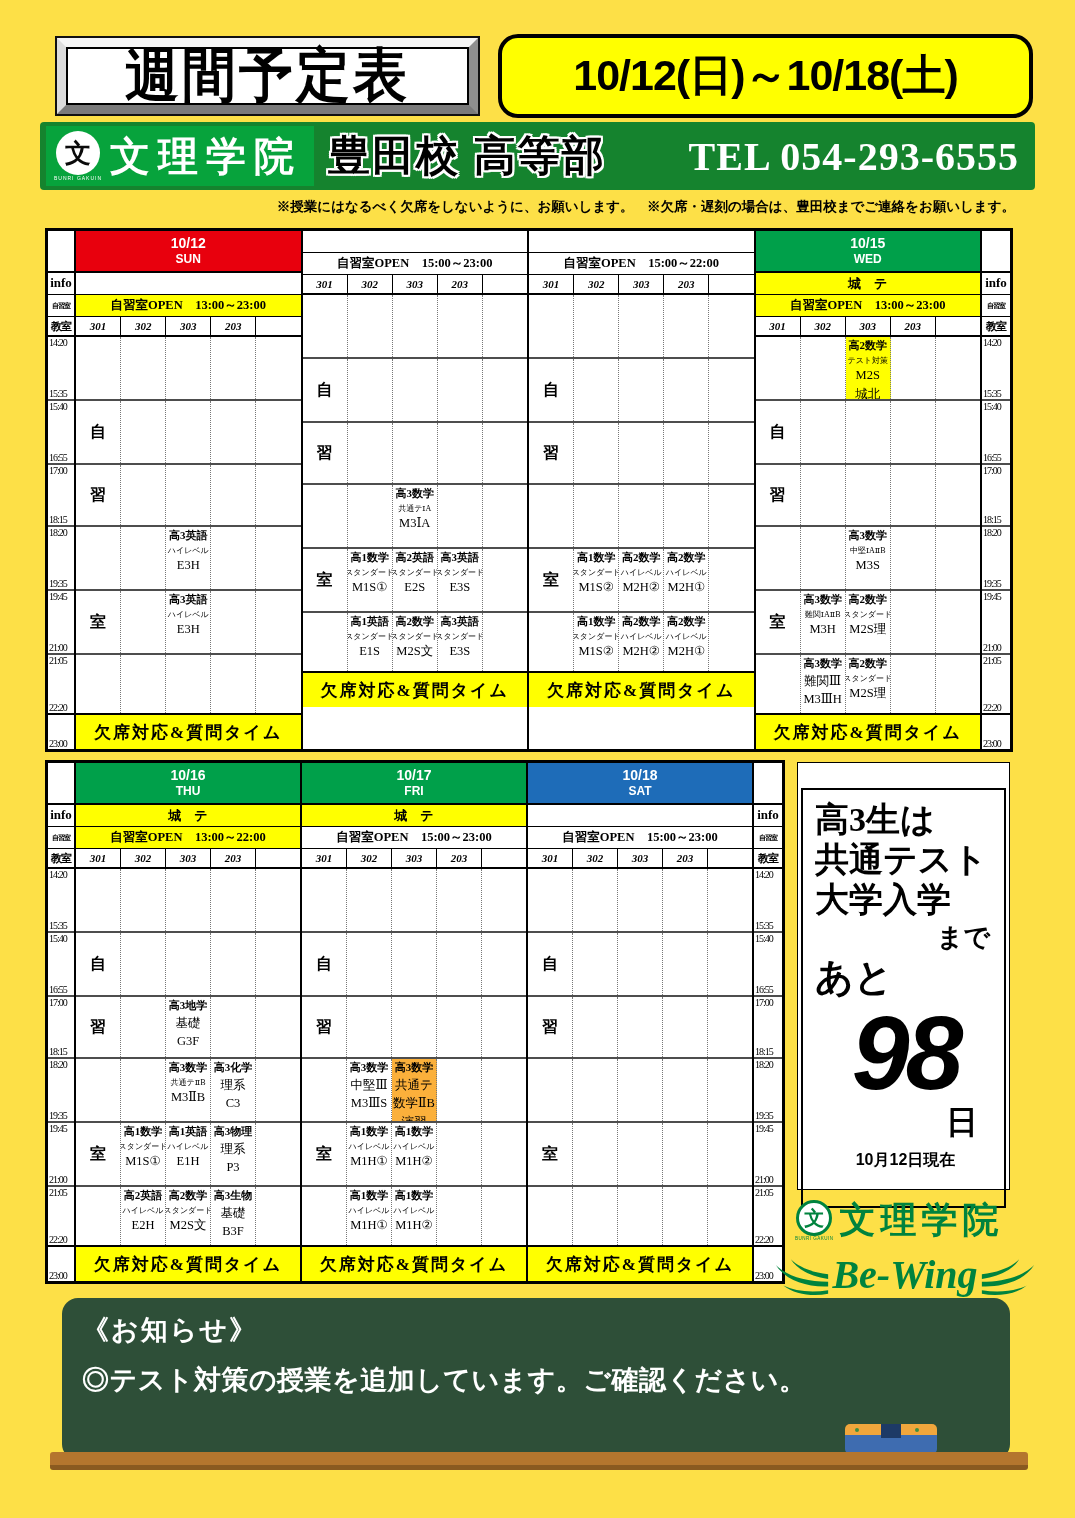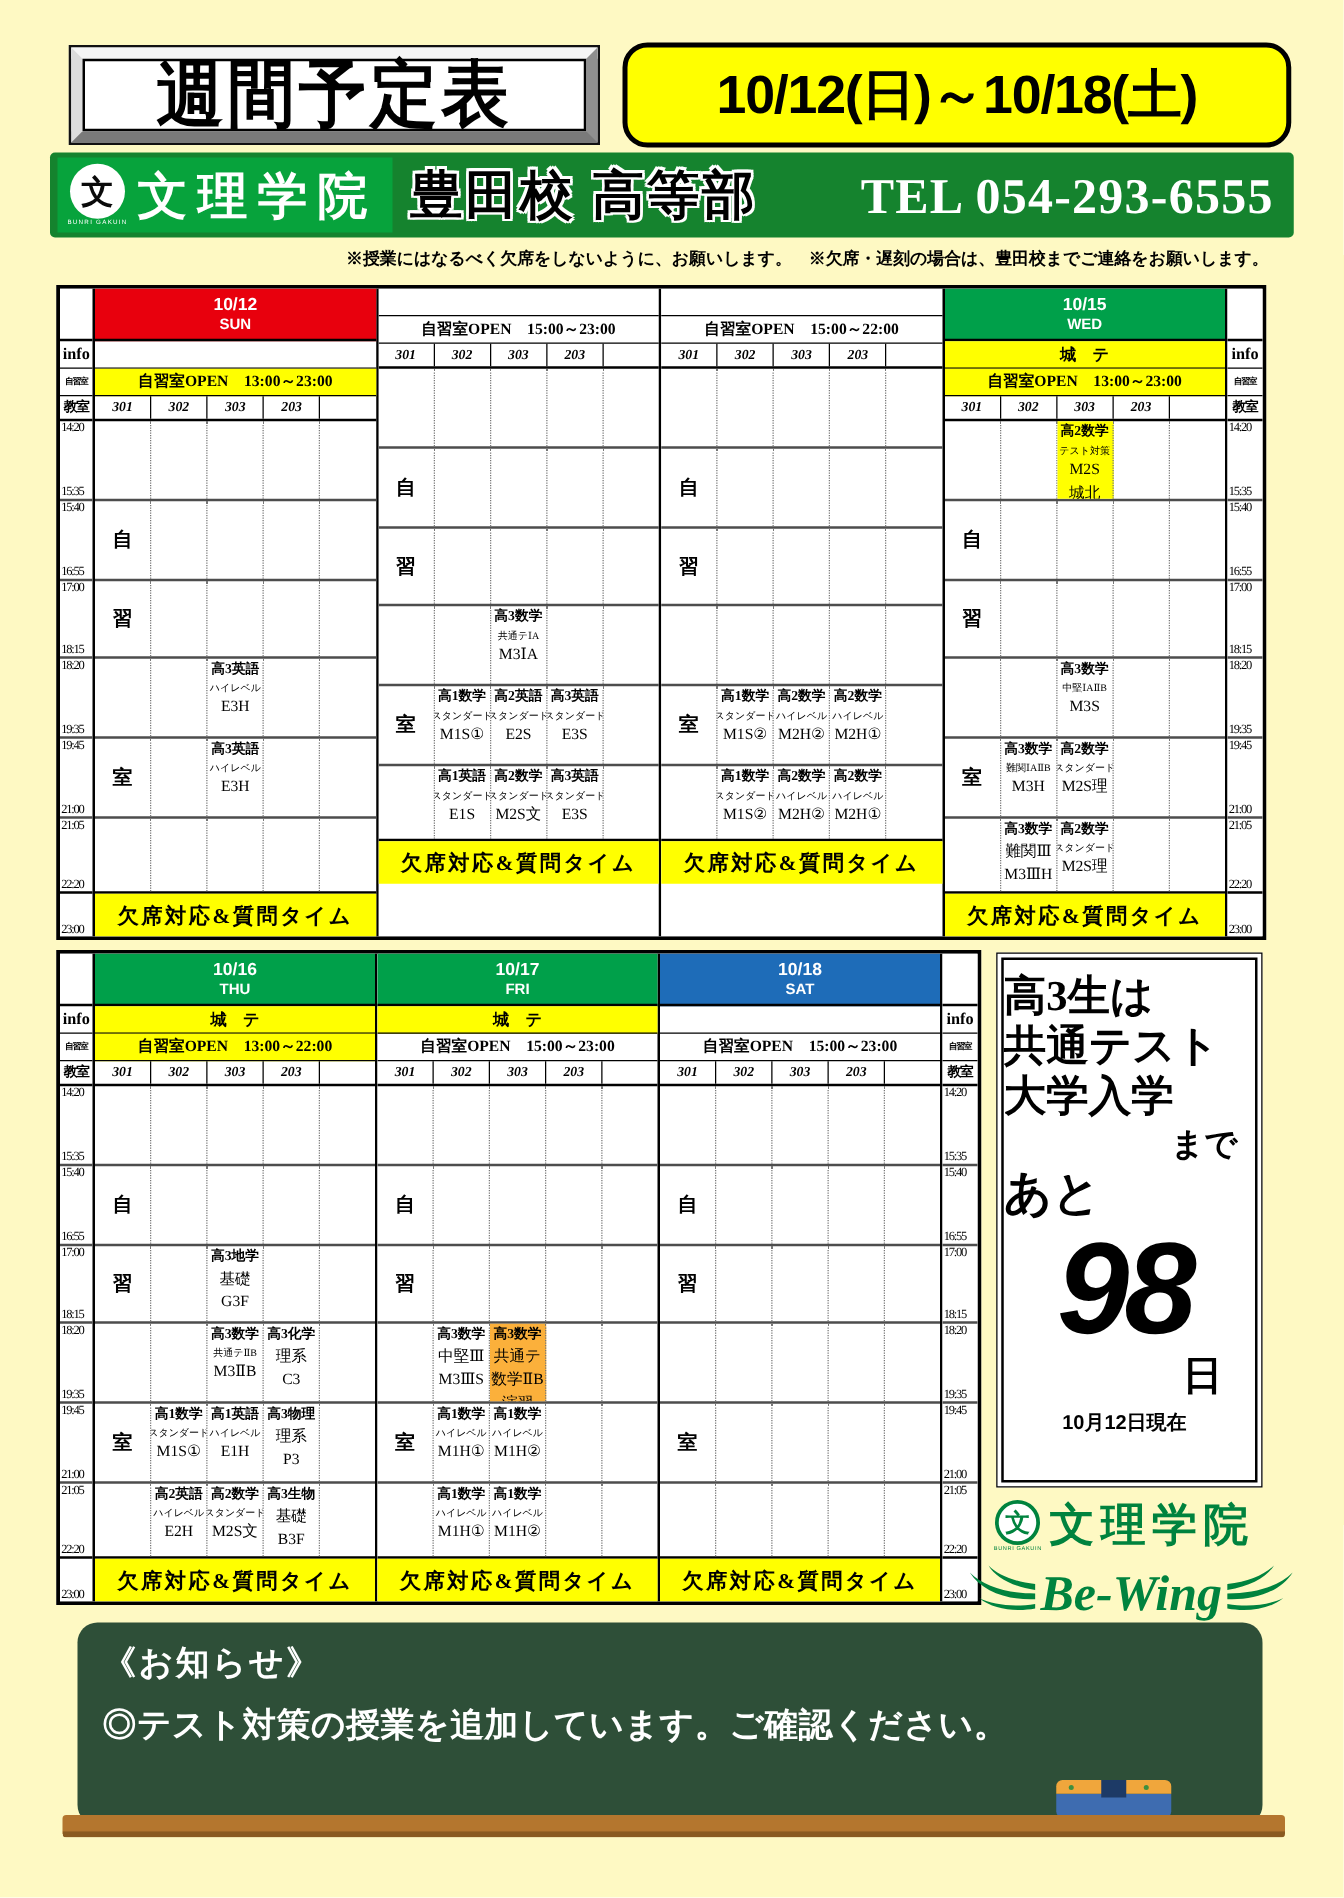--- a/index.html
+++ b/index.html
@@ -1,18 +1,18 @@
 <!DOCTYPE html>
 <html><head>
 <meta charset="utf-8">
 <style>
 *{margin:0;padding:0;box-sizing:border-box;}
 html,body{background:#fff;}
 body{font-family:"Liberation Sans",sans-serif;color:#000;}
-.sheet{position:relative;width:1075px;height:1518px;background:#fef9c3;overflow:hidden;}
+.sheet{position:relative;width:1075px;height:1518px;background:#fde047;overflow:hidden;}
 .serif{font-family:"Liberation Serif","DejaVu Serif",serif;}
 
 
 .title-frame{position:absolute;left:55px;top:36px;width:425px;height:80px;border:2px solid #111;background:#e8e8e8;}
 .title-bevel{width:100%;height:100%;border:9px solid;border-color:#f5f5f5 #8f8f8f #7a7a7a #dcdcdc;}
 .title-inner{width:100%;height:100%;border:2px solid #000;background:#fff;display:flex;align-items:center;justify-content:center;}
 .title-text{font-size:54px;font-weight:900;letter-spacing:3px;transform:scaleY(1.08);white-space:nowrap;}
 .date-box{position:absolute;left:498px;top:34px;width:535px;height:84px;background:#ffff00;border:4px solid #000;border-radius:20px;display:flex;align-items:center;justify-content:center;}
 .date-text{font-size:43px;font-weight:900;white-space:nowrap;letter-spacing:-1px;}
 
@@ -64,37 +64,37 @@
 .lbl-study{height:22px;border-bottom:1px solid #000;font-size:7px;font-weight:bold;text-align:center;line-height:21px;letter-spacing:-1px;}
 .lbl-room{height:20px;border-bottom:2px solid #000;font-size:11px;font-weight:bold;text-align:center;line-height:18px;letter-spacing:-1px;}
 .lbl-band{display:flex;flex-direction:column;justify-content:space-between;font-size:10px;padding:0 1px;border-bottom:2px solid #4d4d4d;}
 .lbl-band.b0{height:64px;}.lbl-band.b1{height:64px;}.lbl-band.b2{height:62px;}
 .lbl-band.b3{height:64px;}.lbl-band.b4{height:64px;}.lbl-band.b5{height:60px;border-bottom:2px solid #000;}
 .lbl-band.final{height:34px;border-bottom:0;}
 .t-start,.t-end{white-space:nowrap;letter-spacing:-1px;}
 
 
 .count-panel{position:absolute;left:797px;top:762px;width:213px;height:428px;border:1px solid #000;padding:3px;background:#fff;}
-.count-inner{width:100%;height:100%;border:2px solid #000;padding:10px 8px 6px 0;display:flex;flex-direction:column;}
+.count-inner{width:100%;height:100%;border:2px solid #000;padding:10px 8px 6px 12px;display:flex;flex-direction:column;margin-top:22px;}
 .cd-line{font-family:"Liberation Serif",serif;font-weight:900;font-size:34px;line-height:1.18;white-space:nowrap;}
 .cd-made{font-family:"Liberation Serif",serif;font-weight:900;font-size:26px;text-align:right;padding-right:6px;}
 .cd-ato{font-family:"Liberation Serif",serif;font-weight:900;font-size:38px;line-height:1.2;}
 .cd-days{font-family:Liberation Sans, sans-serif;font-weight:900;font-style:italic;font-size:104px;line-height:1.0;text-align:center;letter-spacing:-4px;}
 .cd-unit{font-family:"Liberation Serif",serif;font-weight:900;font-size:32px;text-align:right;padding-right:18px;line-height:1.1;}
 .cd-asof{font-weight:bold;font-size:16px;text-align:center;margin-top:10px;}
 
 
 .foot-logos{position:absolute;left:795px;top:1196px;width:220px;}
 .fl-brand{display:flex;align-items:center;}
 .fl-circle{width:36px;height:36px;border-radius:50%;border:3px solid #00833e;background:#fff;display:flex;align-items:center;justify-content:center;flex:none;}
 .fl-glyph{font-size:20px;font-weight:900;color:#00833e;}
 .fl-sub{font-size:4.5px;color:#00833e;text-align:center;letter-spacing:0.5px;}
 .fl-circle-wrap{display:flex;flex-direction:column;align-items:center;margin-right:6px;}
 .fl-text{color:#00833e;font-size:36px;font-weight:900;letter-spacing:5px;white-space:nowrap;}
-.fl-bewing{display:flex;align-items:flex-start;justify-content:center;margin-top:6px;}
+.fl-bewing{display:flex;align-items:flex-end;justify-content:center;margin-top:6px;}
 .bw-text{color:#00833e;font-size:40px;font-weight:bold;font-style:italic;font-family:"Liberation Serif",serif;white-space:nowrap;margin:0 2px;}
 .wing{width:56px;height:40px;flex:none;}
 .wing.rightw{transform:scaleX(-1);}
 
 
 .board{position:absolute;left:62px;top:1298px;width:948px;height:162px;background:#2e4f38;border-radius:16px;padding:14px 20px;}
 .board-head{color:#fff;font-size:27px;font-weight:900;letter-spacing:2px;}
 .board-msg{color:#fff;font-size:27px;font-weight:900;letter-spacing:0.5px;margin-top:14px;white-space:nowrap;}
 .tray{position:absolute;left:50px;top:1452px;width:978px;height:18px;background:#b4762e;border-bottom:5px solid #8a5a20;border-radius:3px;}
 .eraser{position:absolute;left:845px;top:1424px;width:92px;height:30px;}

